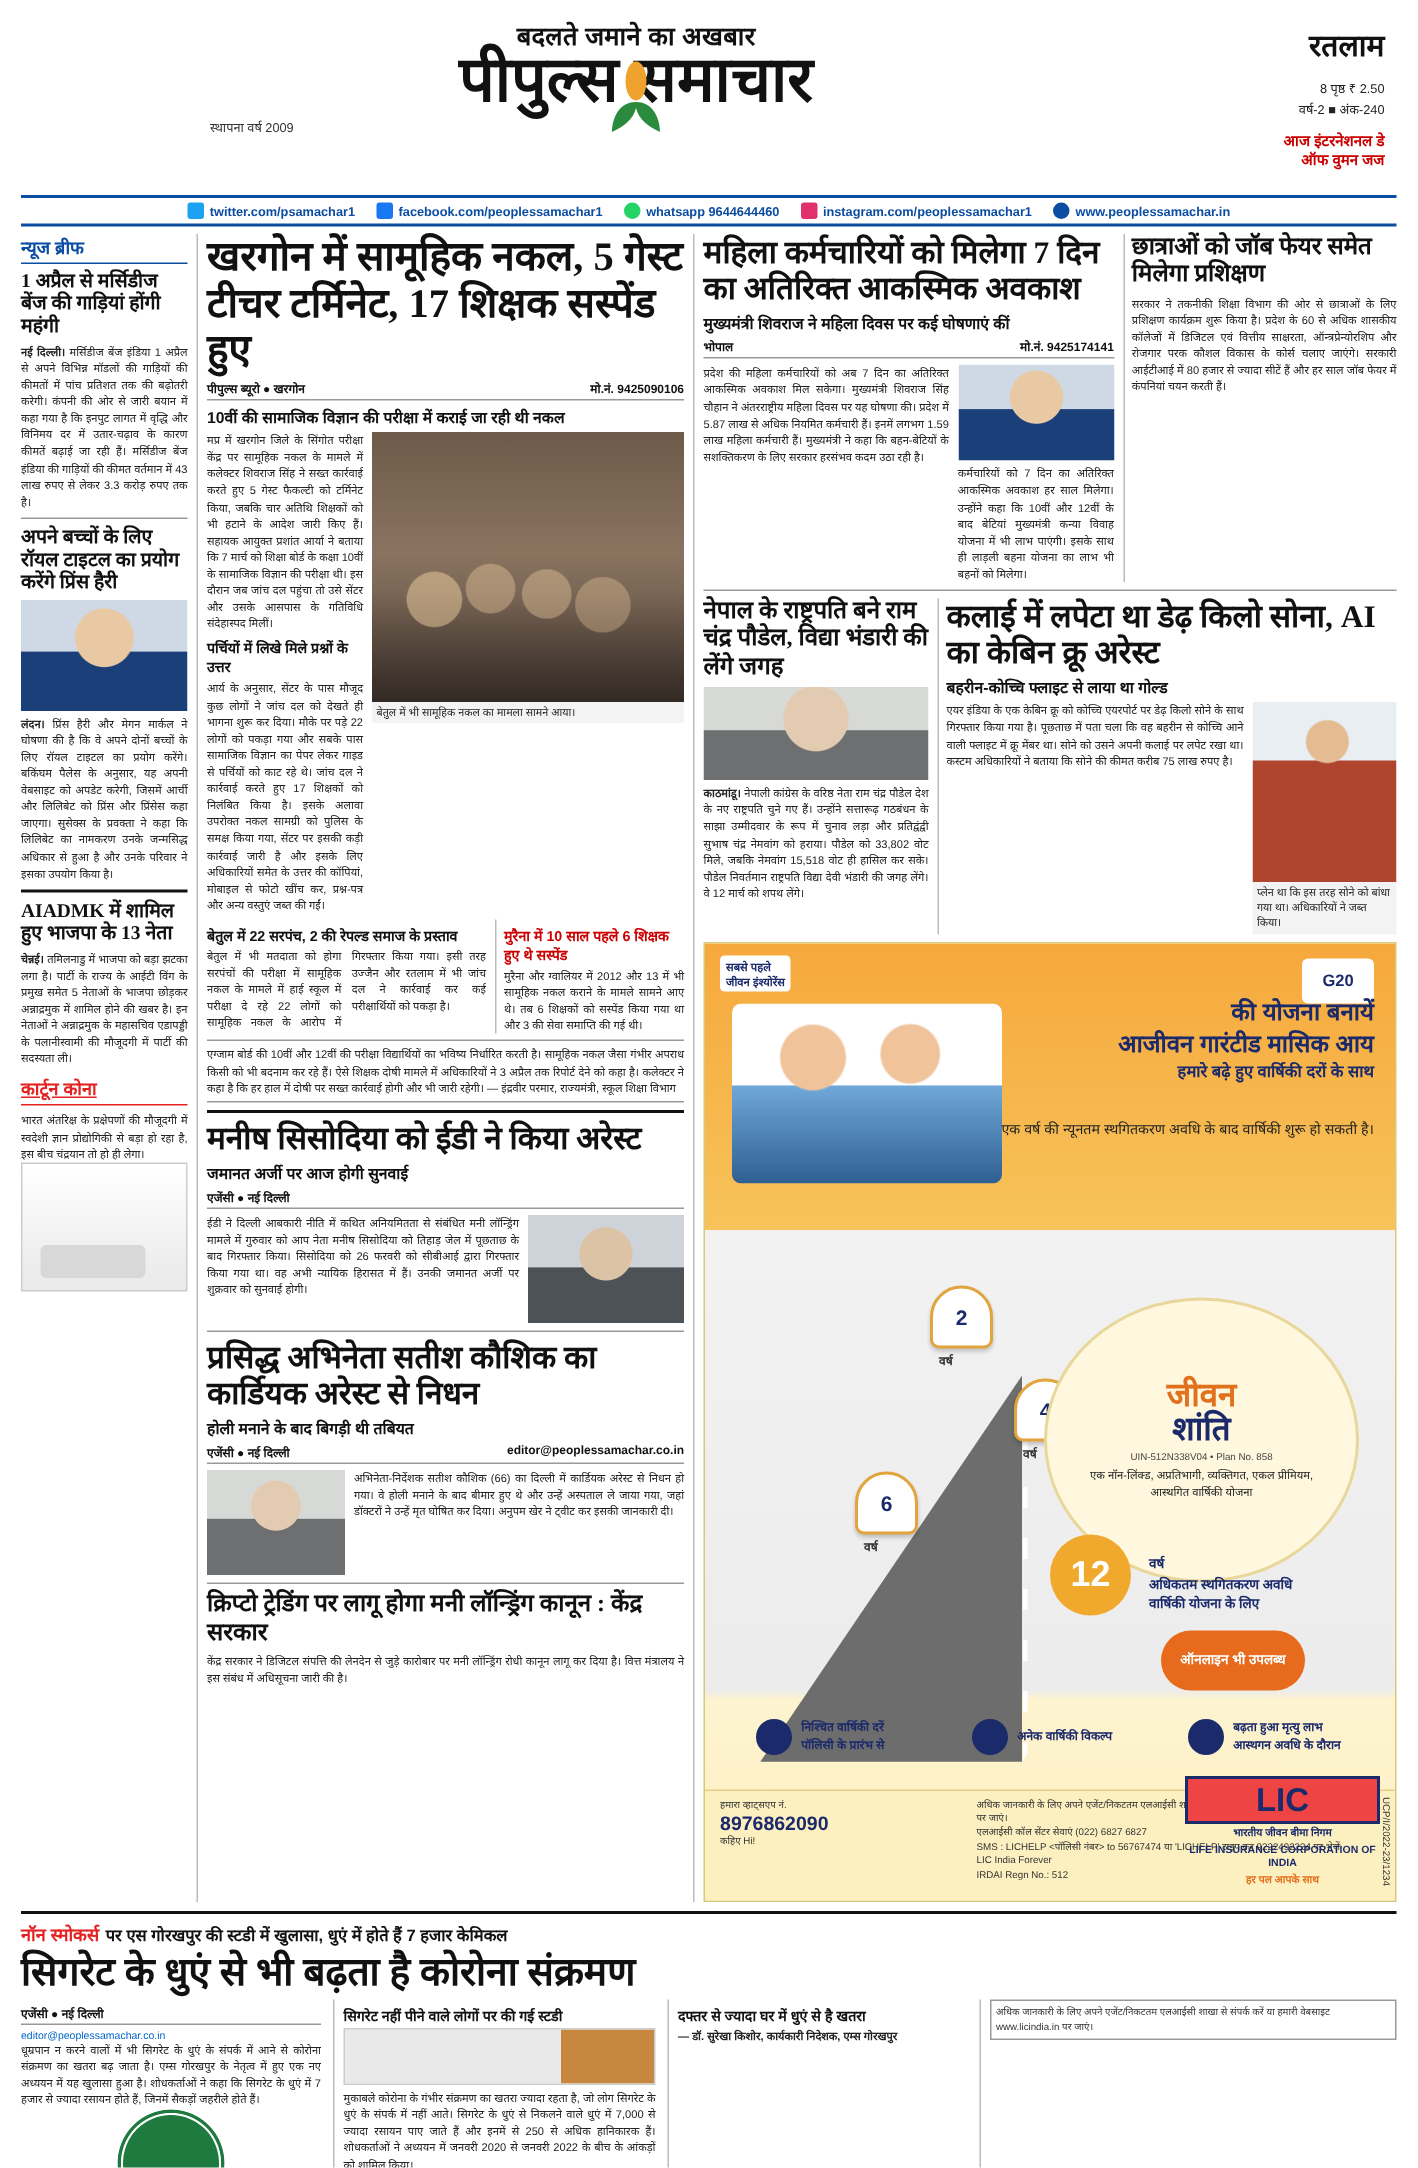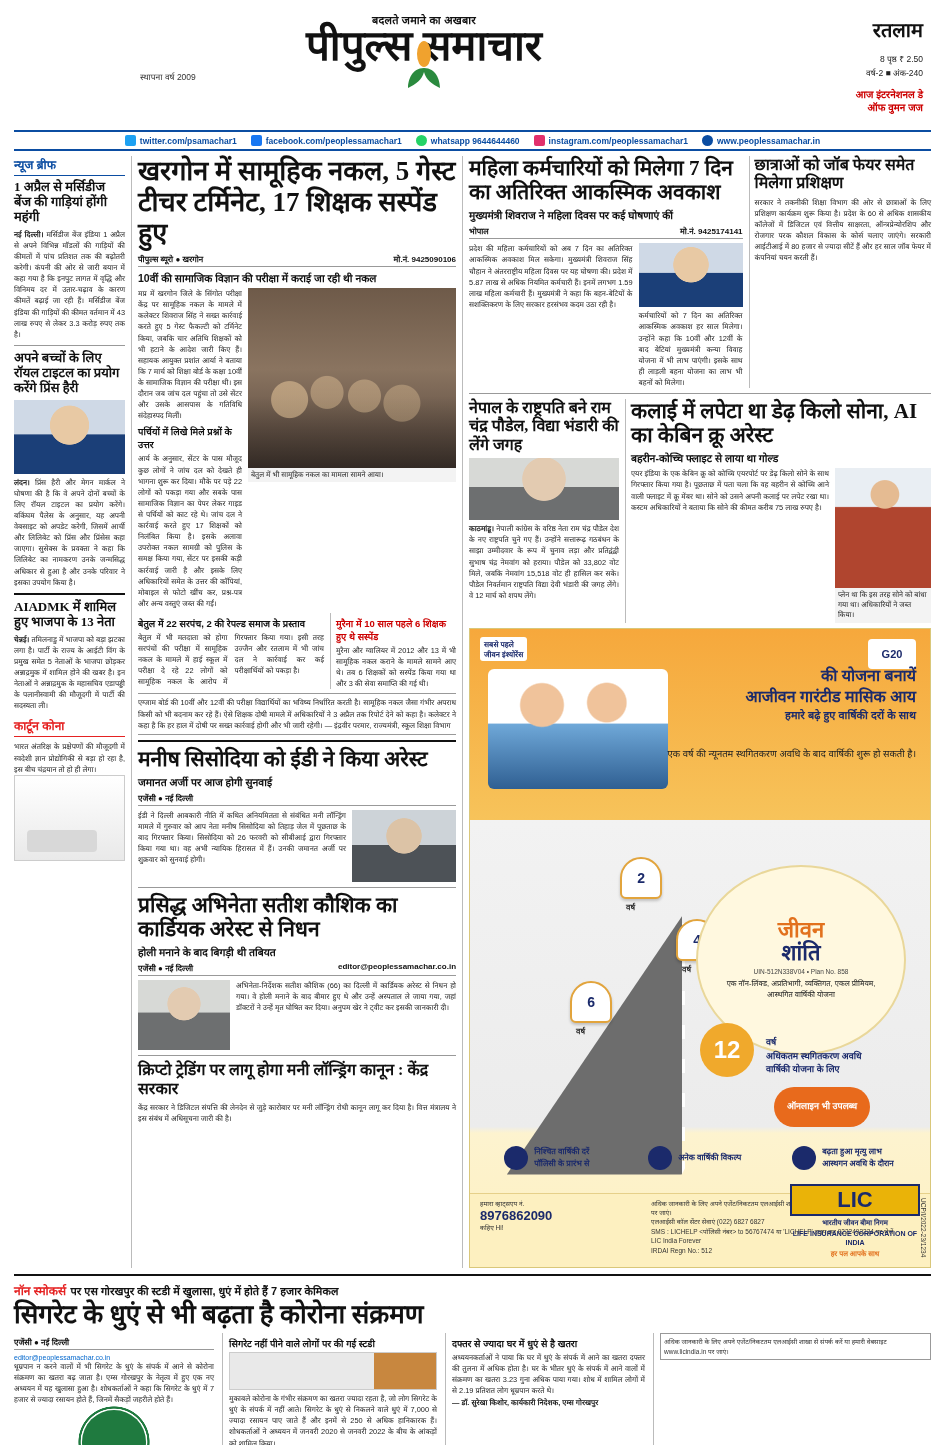--- a/index.html
+++ b/index.html
@@ -14,21 +14,21 @@
   .page { position:relative; width:945px; height:1445px; padding:10px 14px; }
 
   
   .masthead { position:relative; height:118px; border-bottom:0; }
   .mh-date { position:absolute; left:8px; top:8px; width:96px; text-align:center; }
   .mh-date .daynum { font-size:46px; font-weight:bold; color:#e52222; line-height:.9; font-family:"Liberation Serif", serif;}
   .mh-date .mon { font-size:13px; font-weight:bold; color:#111; margin-top:4px;}
   .mh-date .wd { font-size:12px; font-weight:bold; color:#111; margin-top:2px;}
   .mh-date .samvat { font-size:8px; color:#333; margin-top:6px; line-height:1.35;}
   .mh-center { position:absolute; left:120px; top:2px; width:580px; text-align:center; }
-  .mh-tag { font-size:11px; font-weight:bold; color:#111; letter-spacing:.2px;}
+  .mh-tag { font-size:17px; font-weight:bold; color:#111; letter-spacing:.2px;}
   .mh-title { font-size:42px; font-weight:bold; line-height:1; font-family:"Liberation Serif", serif; color:#111; margin-top:-2px;}
   .mh-title .sp { color:#111; }
   .mh-sub { display:flex; justify-content:space-between; font-size:8.5px; color:#333; margin-top:4px; padding:0 6px;}
   .mh-right { position:absolute; right:8px; top:6px; width:165px; text-align:right;}
   .mh-city { font-size:20px; font-weight:bold; font-family:"Liberation Serif", serif;}
   .mh-meta { font-size:8.5px; color:#222; margin-top:10px; line-height:1.6;}
   .mh-promo { margin-top:8px; font-size:10px; font-weight:bold; color:#c00; line-height:1.3;}
   .logo-leaf { position:absolute; left:50%; top:26px; transform:translateX(-50%); width:44px; height:52px;}
 
   
@@ -38,21 +38,21 @@
   .sic { width:11px; height:11px; border-radius:2px; display:inline-block;}
 
   
   .grid { display:flex; gap:6px; margin-top:5px; }
   .col-left { width:118px; }
   .col-mid { width:345px; }
   .col-right { width:498px; }
   .vline { border-left:1px solid #bbb; }
 
   .kicker { color:#0b4da2; font-weight:bold; font-size:12px; border-bottom:1px solid #0b4da2; padding-bottom:2px; margin-bottom:4px;}
-  .kicker.red { color:#e52222; border-bottom-color:#e52222;}
+  .kicker.red { color:#e52222; border-bottom-color:#e52222;text-decoration:underline;}
   h2.hl { font-family:"Liberation Serif", serif; font-weight:bold; line-height:1.15; margin:0 0 4px;}
   .lead-h { font-size:27px; }
   .mid-h { font-size:21px; }
   .sm-h { font-size:16px; }
   .xs-h { font-size:13px; }
   .byline { font-size:8px; color:#111; font-weight:bold; border-bottom:1px solid #999; padding-bottom:2px; margin:3px 0 4px; display:flex; justify-content:space-between;}
   .body { font-size:7.4px; line-height:1.5; text-align:justify; color:#222;}
   .caption { font-size:7.2px; line-height:1.4; color:#222; background:#f3f3f3; padding:2px 3px;}
   .subhead { font-size:9.5px; font-weight:bold; margin:4px 0 2px;}
   .deck { font-size:10.5px; font-weight:bold; color:#111; margin:2px 0 3px;}
@@ -119,21 +119,21 @@
            background:#f0a92c; color:#fff; display:flex; align-items:center; justify-content:center; font-size:24px; font-weight:bold;}
   .big12-lbl{ position:absolute; right:24px; bottom:190px; width:140px; font-size:9px; color:#1b2a6b; font-weight:bold; line-height:1.5;}
   .online-pill{ position:absolute; right:60px; bottom:140px; width:96px; height:40px; border-radius:20px; background:#e86a1c; color:#fff;
            display:flex; align-items:center; justify-content:center; text-align:center; font-size:9px; font-weight:bold; line-height:1.3;}
   .ad-feats{ position:absolute; left:0; right:0; bottom:74px; height:70px; display:flex; justify-content:space-around; align-items:center; padding:0 14px;}
   .feat{ display:flex; gap:6px; align-items:center; width:24%;}
   .feat .fic{ width:24px; height:24px; border-radius:50%; background:#1b2a6b; flex:none;}
   .feat .ftx{ font-size:8px; color:#1b2a6b; font-weight:bold; line-height:1.4;}
   .ad-bottom{ position:absolute; left:0; right:0; bottom:0; height:74px; background:#fdf0c0; border-top:1px solid #e6d089; padding:5px 10px;}
   .lic-logo{ position:absolute; right:10px; bottom:8px; width:130px; text-align:center;}
-  .lic-badge{ background:#eab308; border:2px solid #1b2a6b; color:#1b2a6b; font-weight:bold; font-size:22px; padding:1px 0;}
+  .lic-badge{ background:#ef4444; border:2px solid #1b2a6b; color:#1b2a6b; font-weight:bold; font-size:22px; padding:1px 0;}
   .lic-txt{ font-size:7px; color:#1b2a6b; font-weight:bold; margin-top:2px; line-height:1.3;}
   .helpline{ font-size:13px; font-weight:bold; color:#1b2a6b;}
   .g20{ position:absolute; right:14px; top:10px; width:48px; height:30px; background:#fff; border-radius:4px;
         display:flex; align-items:center; justify-content:center; font-size:11px; font-weight:bold; color:#1b2a6b;}
 
   
   .bottom { margin-top:6px; }
   .nonsmoker { font-size:12px; font-weight:bold; color:#e52222;}
   .bigline { font-family:"Liberation Serif", serif; font-size:26px; font-weight:bold; line-height:1.1; margin:2px 0 4px;}
   .virus { width:64px; height:64px; border-radius:50%; background:#1f7a3f; position:relative; margin:4px auto;}
@@ -479,21 +479,20 @@
       </div>
 
       <div style="width:215px; border-left:1px solid #bbb; padding-left:6px">
         <div class="subhead">सिगरेट नहीं पीने वाले लोगों पर की गई स्टडी</div>
         <div class="cig"></div>
         <div class="body" style="margin-top:3px">मुकाबले कोरोना के गंभीर संक्रमण का खतरा ज्यादा रहता है, जो लोग सिगरेट के धुएं के संपर्क में नहीं आते। सिगरेट के धुएं से निकलने वाले धुएं में 7,000 से ज्यादा रसायन पाए जाते हैं और इनमें से 250 से अधिक हानिकारक हैं। शोधकर्ताओं ने अध्ययन में जनवरी 2020 से जनवरी 2022 के बीच के आंकड़ों को शामिल किया।</div>
       </div>
 
       <div style="width:200px; border-left:1px solid #bbb; padding-left:6px">
         <div class="subhead">दफ्तर से ज्यादा घर में धुएं से है खतरा</div>
-        <div class="body">अध्ययनकर्ताओं ने पाया कि घर में धुएं के संपर्क में आने का खतरा दफ्तर की तुलना में अधिक होता है। घर के भीतर धुएं के संपर्क में आने वालों में संक्रमण का खतरा 3.23 गुना अधिक पाया गया। शोध में शामिल लोगों में से 2.19 प्रतिशत लोग धूम्रपान करते थे।</div>
         <div class="body" style="font-weight:bold">— डॉ. सुरेखा किशोर, कार्यकारी निदेशक, एम्स गोरखपुर</div>
       </div>
 
       <div style="flex:1; border-left:1px solid #bbb; padding-left:6px">
         <div class="boxad">
           <div class="tiny">अधिक जानकारी के लिए अपने एजेंट/निकटतम एलआईसी शाखा से संपर्क करें या हमारी वेबसाइट www.licindia.in पर जाएं।</div>
         </div>
       </div>
     </div>
   </div>

